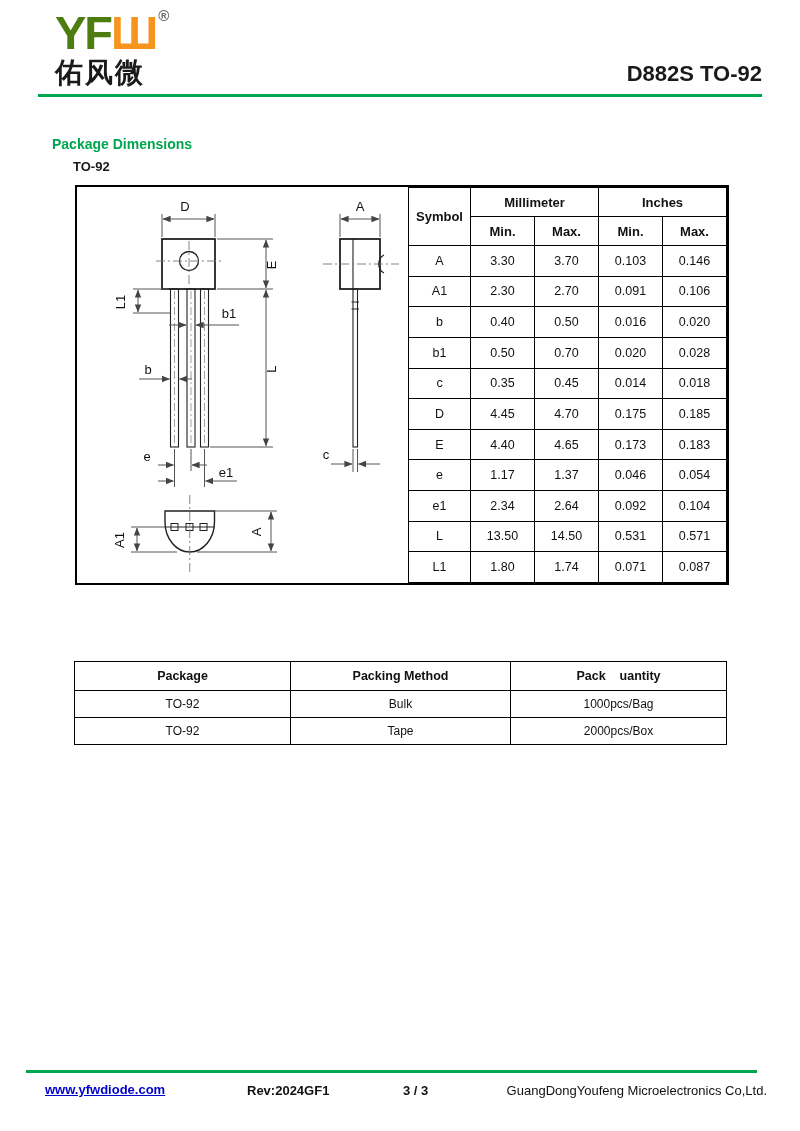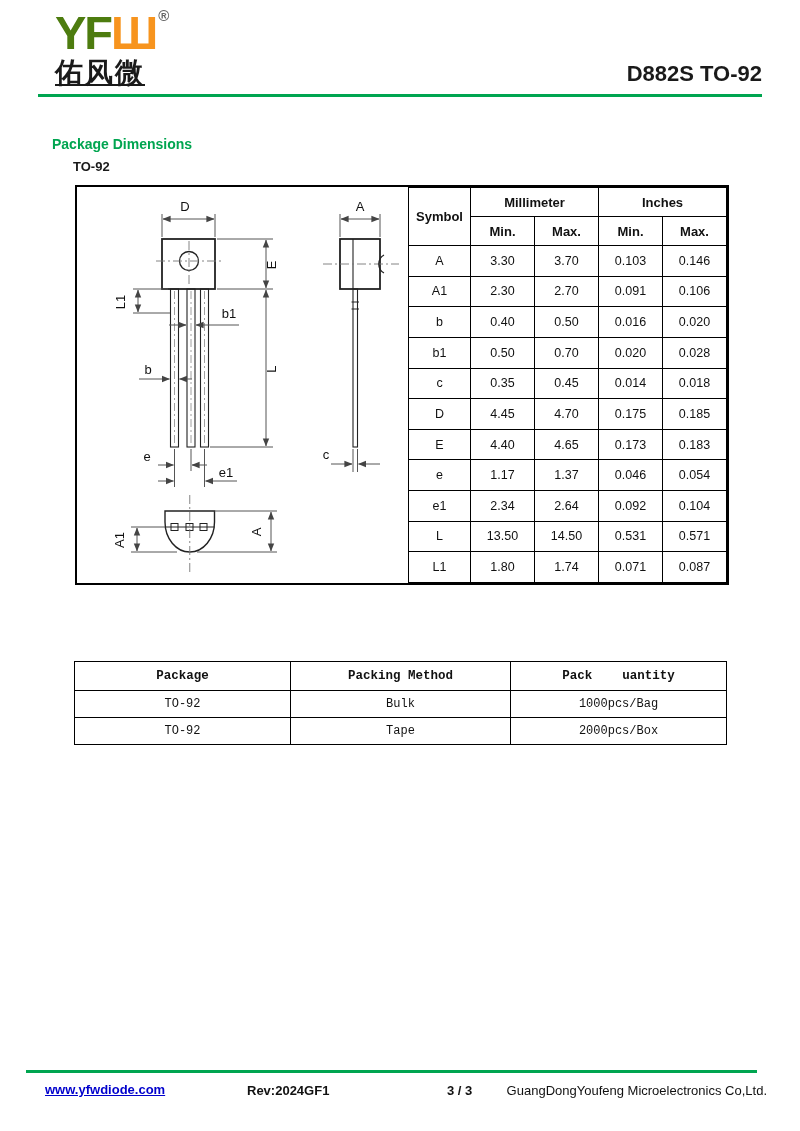--- a/index.html
+++ b/index.html
@@ -6,21 +6,21 @@
   body{
     width:800px;height:1131px;position:relative;background:#ffffff;
     font-family:"Liberation Sans","DejaVu Sans",sans-serif;color:#111;
     overflow:hidden;
   }
   
   .logo{position:absolute;left:55px;top:8px;line-height:1;}
   .logo .yf{color:#4d7c0f;font-weight:bold;font-size:47px;letter-spacing:-2px;}
   .logo .w{color:#F7941E;font-weight:bold;font-size:47px;letter-spacing:-2px;}
   .logo .reg{color:#666;font-size:15px;font-weight:bold;vertical-align:28px;margin-left:2px;}
-  .logo .cn{font-size:28px;font-weight:bold;color:#1a1a1a;letter-spacing:2px;margin-top:3px;text-decoration:underline;}
+  .logo .cn{font-size:28px;font-weight:bold;color:#1a1a1a;letter-spacing:2px;margin-top:3px;}
   .doc-title{position:absolute;top:61px;right:38px;font-size:22px;font-weight:bold;color:#1a1a1a;}
   .header-rule{position:absolute;left:38px;top:94px;width:724px;height:3px;background:#00A550;}
   
   .section-heading{position:absolute;left:52px;top:121px;font-size:14px;font-weight:bold;color:#00A550;margin-top:15px;}
   .pkg-label{position:absolute;left:73px;top:159px;font-size:13px;font-weight:bold;color:#1a1a1a;}
   
   .main-box{position:absolute;left:75px;top:185px;width:650px;height:396px;border:2px solid #000;}
   .drawing-wrap{position:absolute;left:0;top:0;width:335px;height:396px;}
   table.dim-table{
     position:absolute;top:0;right:0;bottom:0;width:318px;height:100%;
@@ -28,33 +28,33 @@
   }
   table.dim-table th,table.dim-table td{
     border:1.5px solid #000;text-align:center;vertical-align:middle;padding:0;
   }
   table.dim-table th{font-size:13px;font-weight:bold;}
   table.dim-table td{font-size:12.5px;font-weight:normal;}
   table.dim-table thead tr{height:29px;}
   
   table.packing-table{
     position:absolute;left:74px;top:661px;width:652px;
-    border-collapse:collapse;table-layout:fixed;font-family:Liberation Mono, monospace;
+    border-collapse:collapse;table-layout:fixed;
   }
   table.packing-table th,table.packing-table td{
     border:1.5px solid #000;text-align:center;vertical-align:middle;padding:0;
   }
   table.packing-table th{font-size:12.5px;font-weight:bold;height:28px;white-space:pre;}
   table.packing-table td{font-size:12px;height:26px;}
   
   .footer-rule{position:absolute;left:26px;top:1070px;width:731px;height:2.5px;background:#00A550;}
   .footer-link{position:absolute;left:45px;top:1082px;font-size:13px;font-weight:bold;
     color:#0000CC;text-decoration:underline;}
   .footer-rev{position:absolute;left:247px;top:1083px;font-size:13px;font-weight:bold;}
-  .footer-page{position:absolute;left:403px;top:1083px;font-size:13px;font-weight:bold;margin-left:44px;}
+  .footer-page{position:absolute;left:403px;top:1083px;font-size:13px;font-weight:bold;}
   .footer-company{position:absolute;right:33px;top:1083px;font-size:13px;font-weight:normal;}
   
   svg text{font-family:"Liberation Sans","DejaVu Sans",sans-serif;font-size:13px;fill:#111;}
 </style>
 </head>
 <body>
 
 <div class="logo">
   <span class="yf">YF</span><span class="w">Ш</span><span class="reg">®</span>
   <div class="cn">佑风微</div>

